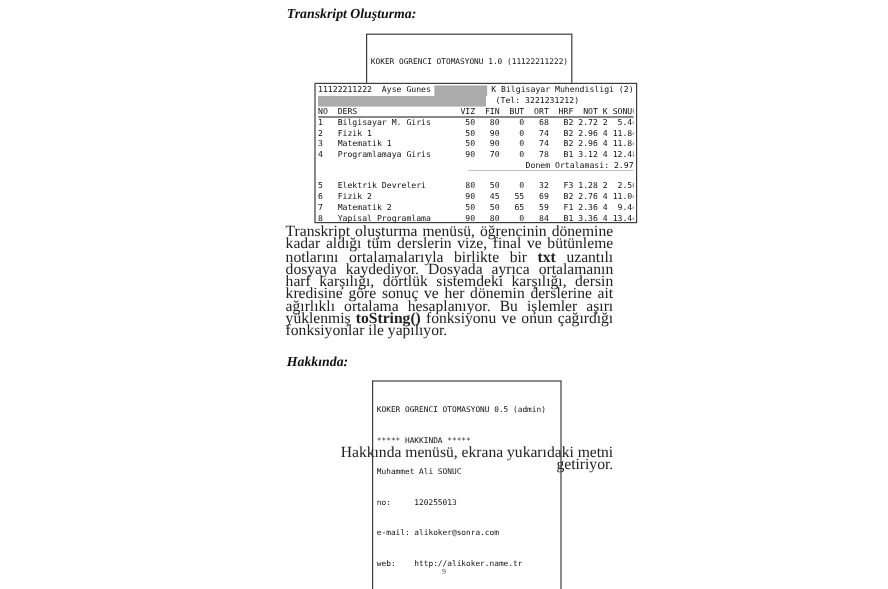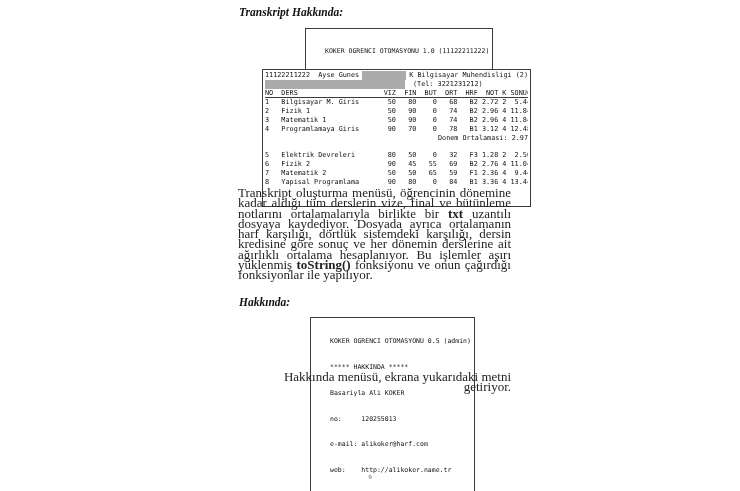--- a/index.html
+++ b/index.html
@@ -17,24 +17,24 @@
   #heading-transcript { top:6px; }
   #heading-about { top:296px; }
 
   .console {
     position:absolute; background:#fff; border:1px solid #3c3c3c;
     font-family:"DejaVu Sans Mono", monospace; color:#111;
     padding:2px 3px; white-space:pre;
   }
   #console-transcript { left:305px; top:28px; font-size:6.5px; line-height:8.2px; }
   #console-about { left:310px; top:317px; font-size:6.5px; line-height:8.6px; min-width:158px; }
-  .cline { white-space:pre;margin-left:16px; }
+  .cline { white-space:pre; }
 
   .ttable {
-    position:absolute; left:262px; top:69px; width:269px; height:138px;
+    position:absolute; left:262px; top:69px; width:269px; height:117px;
     border:1px solid #3c3c3c; background:#fff;
     font-family:"DejaVu Sans Mono", monospace; font-size:6.8px; line-height:8.8px;
     color:#111; padding:1px 2px;
   }
   .tline { white-space:pre; height:8.8px; overflow:hidden; }
   .hdr1 { display:flex; align-items:stretch; }
   .hdr1 .fill { flex:1; margin:0 3px; }
   .hdr2 { display:flex; align-items:stretch; }
   .redact { background:var(--redaction, #ababab); }
   .redact2 { width:140px; margin-right:8px; }
@@ -54,21 +54,21 @@
   .pagenum {
     position:absolute; left:0; right:0; top:473px; text-align:center;
     font-size:6.5px; color:#555; font-family:"Liberation Serif", serif;
   }
 </style>
 </head>
 <body>
 
 <div class="page">
 
-  <div class="doc-heading" id="heading-transcript">Transkript Hakkında:</div>
+  <div class="doc-heading" id="heading-transcript">Transkript Oluşturma:</div>
 
   <div class="console" id="console-transcript">
     <div class="cline">KOKER OGRENCI OTOMASYONU 1.0 (11122211222)</div>
     <div class="cline">***** TRANSKRIPT OLUSTURMA *****</div>
     <div class="cline">Transkript Basariyla Olusturuldu!</div>
     <div class="cline">(koker.11122211222.txt)</div>
   </div>
 
   <div class="ttable">
     <div class="tline hdr1">
@@ -100,23 +100,23 @@
   <p class="body-par" id="para-transcript">
     <span>Transkript oluşturma menüsü, öğrencinin dönemine kadar aldığı tüm derslerin vize, final ve bütünleme notlarını ortalamalarıyla birlikte bir </span><b>txt</b><span> uzantılı dosyaya kaydediyor. Dosyada ayrıca ortalamanın harf karşılığı, dörtlük sistemdeki karşılığı, dersin kredisine göre sonuç ve her dönemin derslerine ait ağırlıklı ortalama hesaplanıyor. Bu işlemler aşırı yüklenmiş </span><b>toString()</b><span> fonksiyonu ve onun çağırdığı fonksiyonlar ile yapılıyor.</span>
   </p>
 
 
   <div class="doc-heading" id="heading-about">Hakkında:</div>
 
   <div class="console" id="console-about">
     <div class="cline">KOKER OGRENCI OTOMASYONU 0.5 (admin)</div>
     <div class="cline">***** HAKKINDA *****</div>
-    <div class="cline">Basariyla Ali KOKER</div>
+    <div class="cline">Muhammet Ali SONUC</div>
     <div class="cline">no:     120255013</div>
-    <div class="cline">e-mail: alikoker@harf.com</div>
+    <div class="cline">e-mail: alikoker@sonra.com</div>
     <div class="cline">web:    http://alikoker.name.tr</div>
   </div>
 
   <p class="body-par" id="para-about">Hakkında menüsü, ekrana yukarıdaki metni getiriyor.</p>
 
   <div class="pagenum">9</div>
 
 </div>
 
 </body></html>

